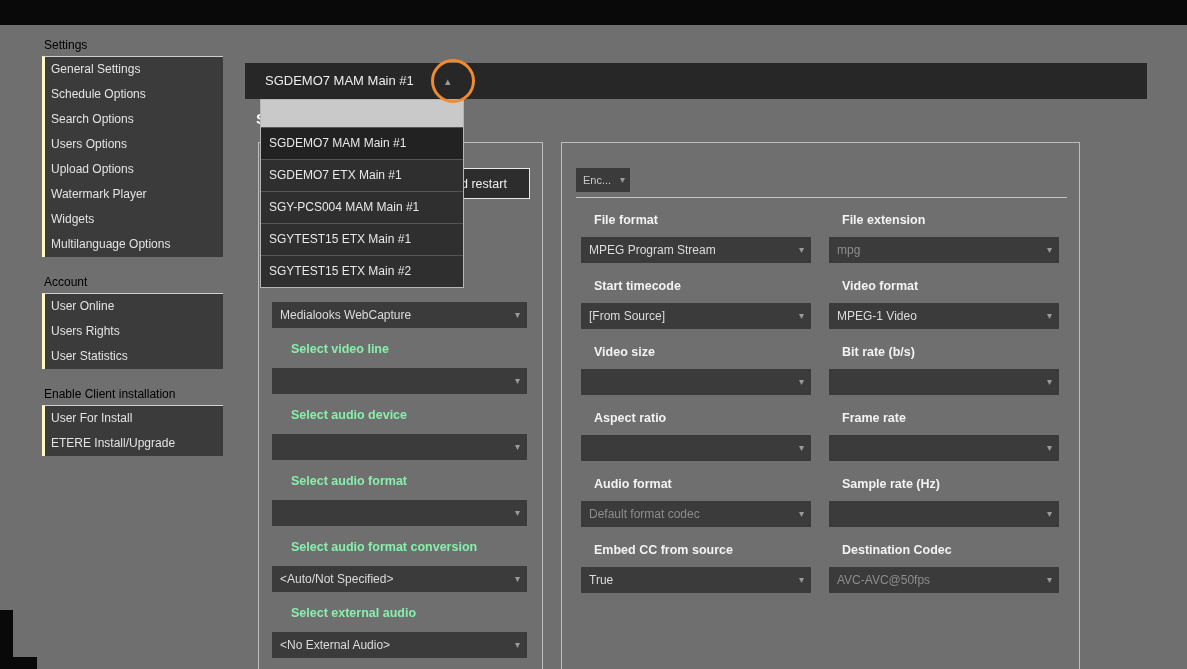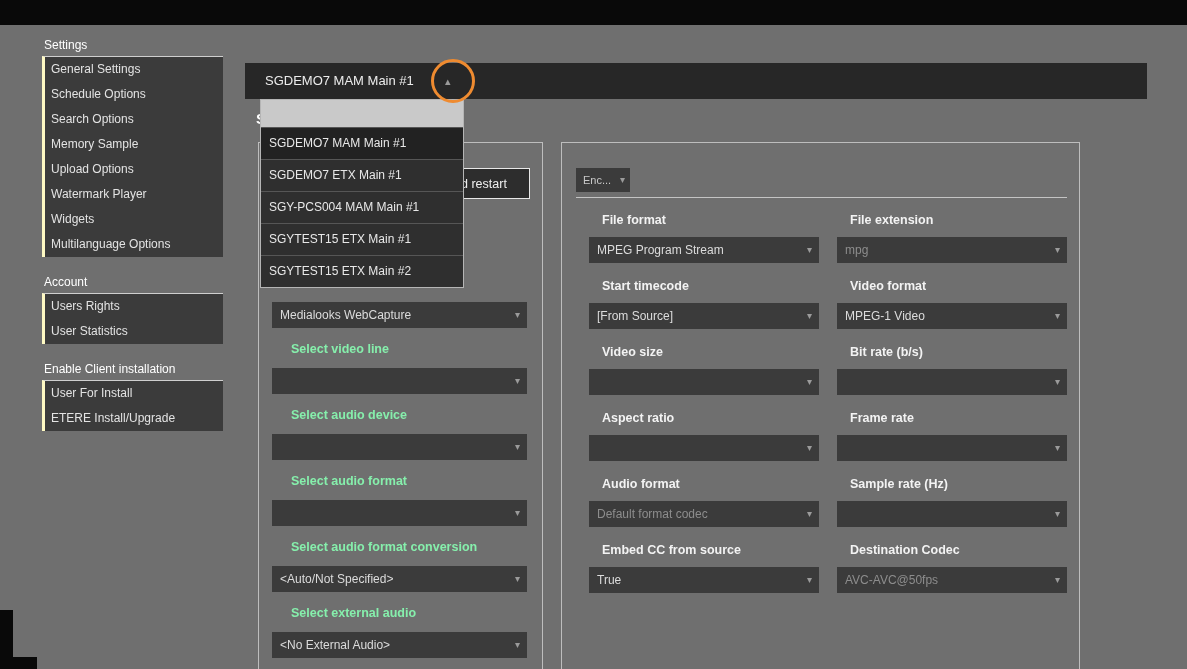--- a/index.html
+++ b/index.html
@@ -5,21 +5,21 @@
   html,body{margin:0;padding:0;background:#6f6f6f;}
   .screen{position:relative;width:1187px;height:669px;background:#6f6f6f;overflow:hidden;
           font-family:"Liberation Sans",sans-serif;}
   .topbar{position:absolute;left:0;top:0;width:1187px;height:25px;background:#090909;}
   .corner-left{position:absolute;left:0;top:610px;width:13px;height:59px;background:#090909;}
   .corner-bottom{position:absolute;left:0;top:657px;width:37px;height:12px;background:#090909;}
 
   
   .sidebar{position:absolute;left:42px;top:38px;width:181px;}
   .side-group{margin-bottom:18px;}
-  .side-header{color:#ffffff;font-size:12px;height:15px;margin:0 0 3px 2px;}
+  .side-header{color:#000000;font-size:12px;height:15px;margin:0 0 3px 2px;}
   .side-items{background:#3b3b3b;border-left:3px solid #fef9c3;border-top:1px solid #cfcfcf;}
   .side-item{height:25px;line-height:25px;padding-left:6px;color:#e3e3e3;font-size:12px;cursor:pointer;}
   .side-item.selected{outline:1px solid #ffffff;outline-offset:-2px;}
 
   
   .server-bar{position:absolute;left:245px;top:63px;width:902px;height:36px;background:#272727;z-index:4;cursor:pointer;}
   .server-value{position:absolute;left:20px;top:0;line-height:36px;color:#ececec;font-size:13px;white-space:nowrap;}
   .server-caret{position:absolute;left:200px;top:0;line-height:36px;color:#9a9a9a;font-size:11px;}
   .annotation-circle{position:absolute;left:431px;top:59px;width:38px;height:38px;border:3px solid #ef8b30;
                      border-radius:50%;z-index:60;pointer-events:none;}
@@ -49,21 +49,21 @@
   .select,.input{position:relative;background:#3b3b3b;color:#dcdcdc;font-size:12px;line-height:26px;
           height:26px;padding-left:8px;box-sizing:border-box;cursor:pointer;white-space:nowrap;overflow:hidden;}
   .select .caret{position:absolute;right:7px;top:0;color:#9b9b9b;font-size:10px;line-height:26px;}
   .dim{color:#8d8d8d;}
 
   .enc-select{position:absolute;left:14px;top:25px;width:54px;height:24px;line-height:24px;padding-left:7px;
               font-size:11px;color:#c9c9c9;}
   .enc-select .caret{line-height:24px;right:5px;}
   .divider{position:absolute;left:14px;top:54px;width:491px;border-top:1px solid #c4c4c4;}
 
-  .form{position:absolute;left:8px;top:62px;width:100%;}
+  .form{position:absolute;left:0;top:62px;width:100%;}
   .form-row{position:relative;height:66px;}
   .field{position:absolute;top:0;width:230px;}
   .f1{left:19px;}
   .f2{left:267px;}
   .f-label{margin:8px 0 10px 13px;height:14px;font-weight:bold;color:#f3f3f3;font-size:12.5px;white-space:nowrap;}
   .f-control{width:230px;}
 </style>
 </head>
 <body>
 
@@ -72,30 +72,31 @@
   <div class="corner-left"></div>
   <div class="corner-bottom"></div>
 
   <div class="sidebar">
     <div class="side-group">
       <div class="side-header">Settings</div>
       <div class="side-items">
         <div class="side-item">General Settings</div>
         <div class="side-item">Schedule Options</div>
         <div class="side-item">Search Options</div>
-        <div class="side-item">Memory Sample</div>
+        <div class="side-item">Users Options</div>
         <div class="side-item">Upload Options</div>
         <div class="side-item">Watermark Player</div>
         <div class="side-item">Widgets</div>
         <div class="side-item">Multilanguage Options</div>
       </div>
     </div>
     <div class="side-group">
       <div class="side-header">Account</div>
       <div class="side-items">
+        <div class="side-item">User Online</div>
         <div class="side-item">Users Rights</div>
         <div class="side-item">User Statistics</div>
       </div>
     </div>
     <div class="side-group">
       <div class="side-header">Enable Client installation</div>
       <div class="side-items">
         <div class="side-item">User For Install</div>
         <div class="side-item">ETERE Install/Upgrade</div>
       </div>

